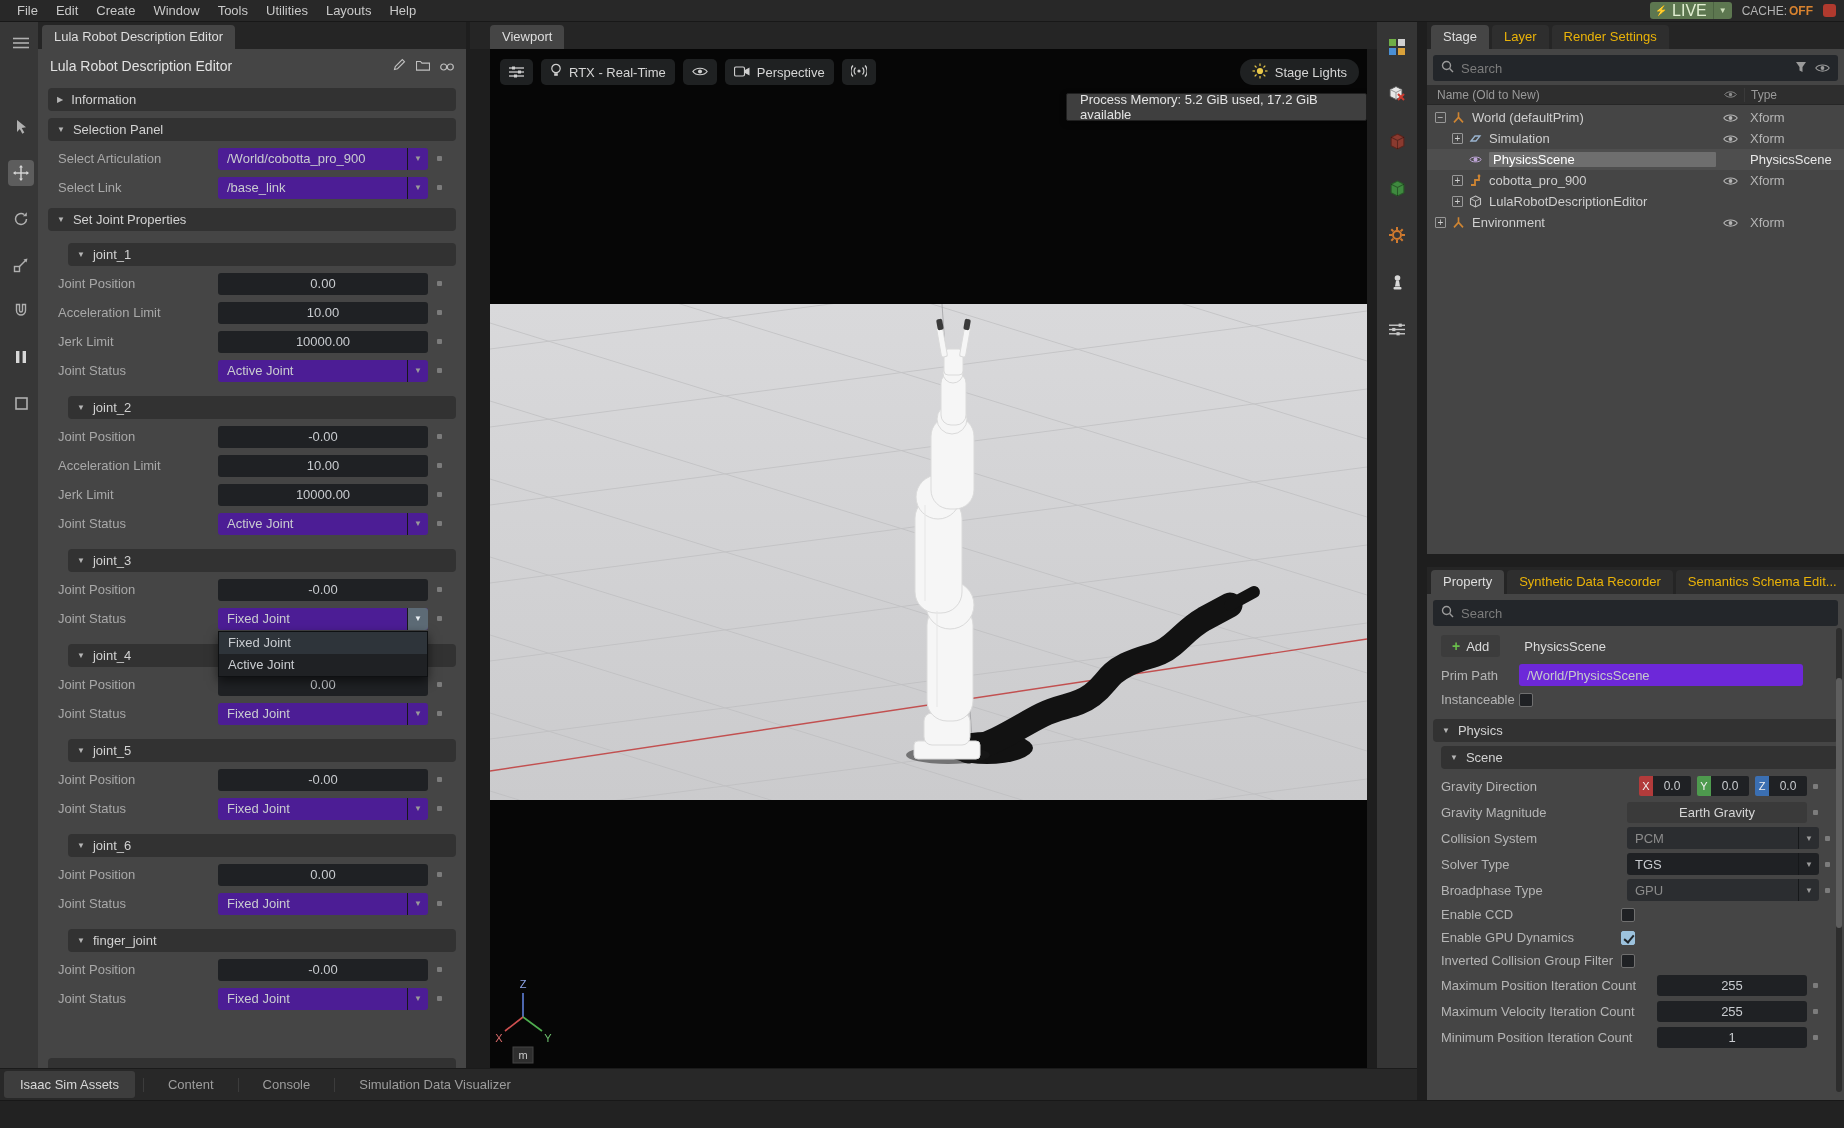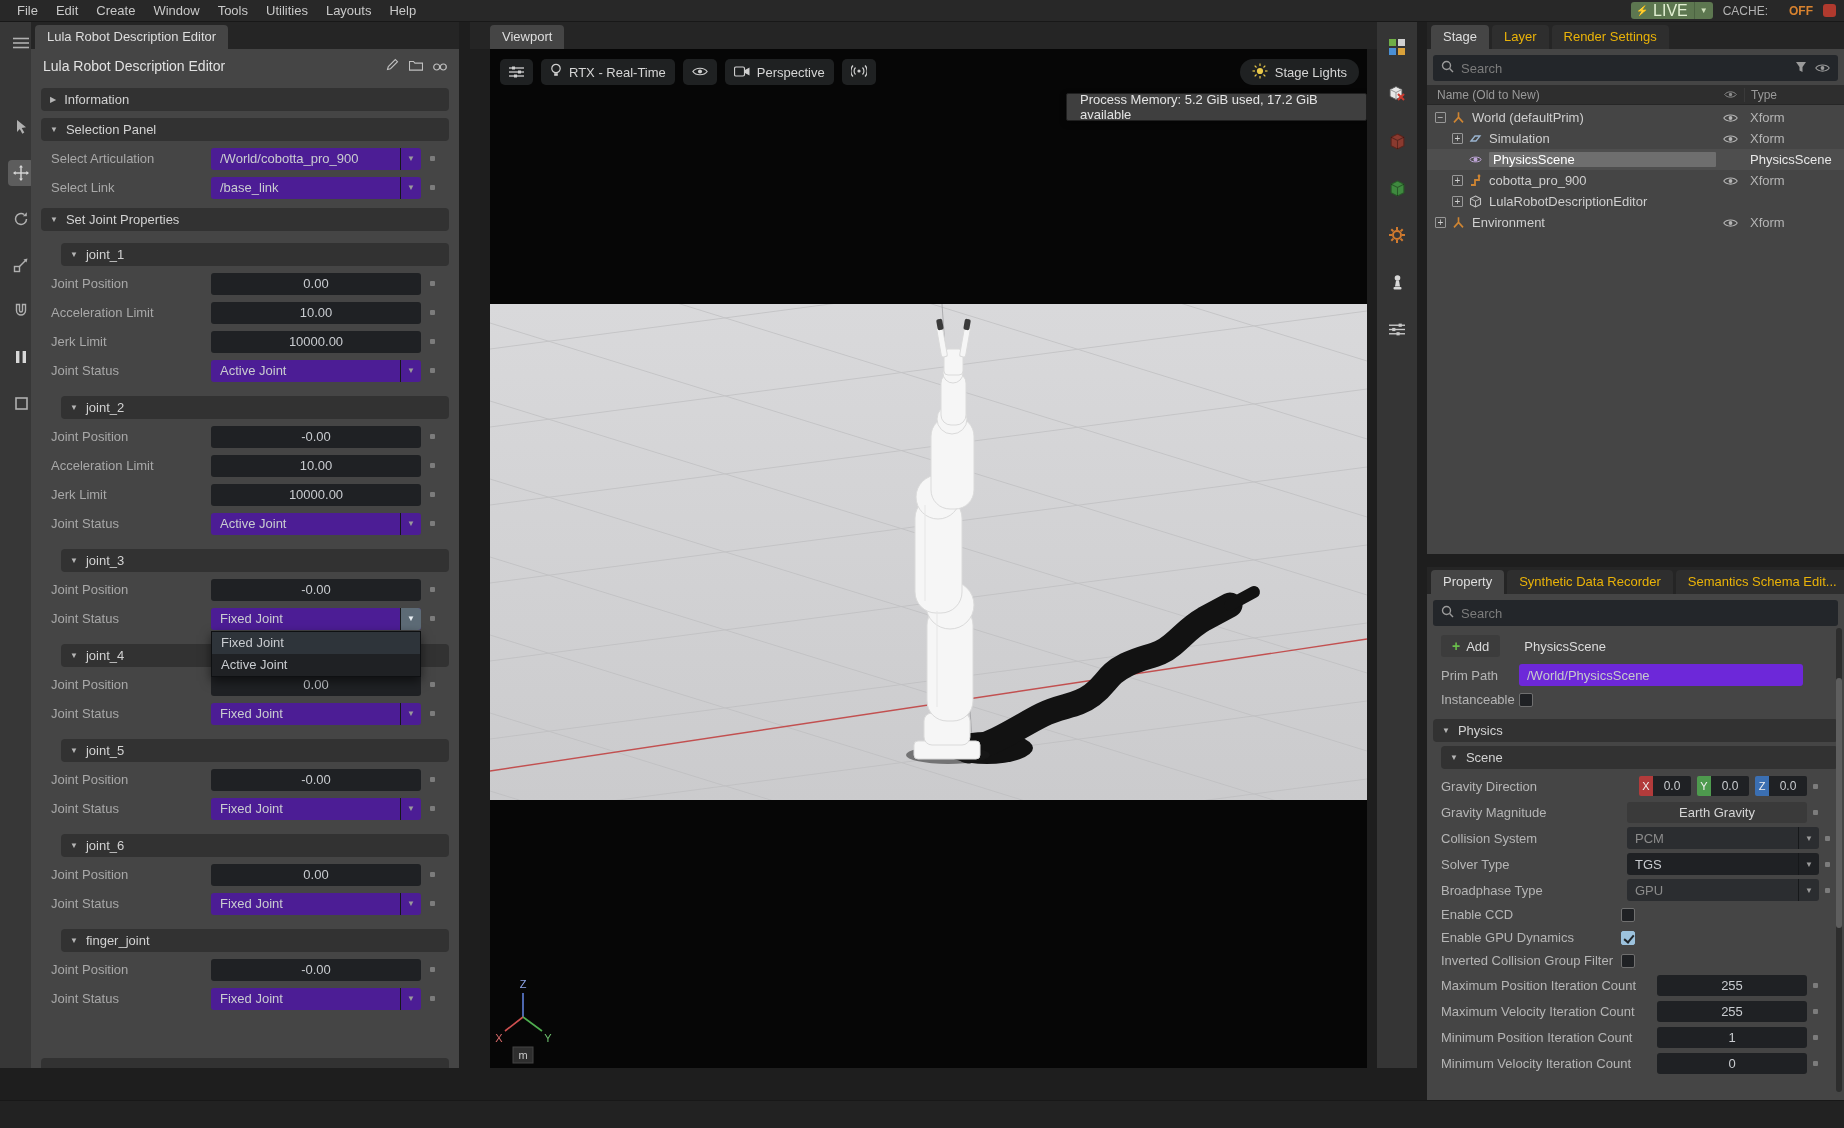--- a/index.html
+++ b/index.html
@@ -9,40 +9,40 @@
 
   
   #menubar{position:absolute;left:0;top:0;width:1844px;height:22px;background:#282828;
     border-bottom:1px solid #181818;display:flex;align-items:center;padding:0 8px;gap:2px}
   .menu-item{padding:2px 9px;color:#c9c9c9;cursor:default}
   #menu-right{margin-left:auto;display:flex;align-items:center;gap:10px}
   .live-pill{display:flex;align-items:center;background:#5d7750;border-radius:3px;overflow:hidden;height:17px}
   .live-pill .bolt{padding:0 4px 0 6px;color:#d9e8c6;font-size:10px}
   .live-pill .live-txt{color:#e2efd2;font-size:16px;padding-right:6px}
   .live-pill .live-caret{border-left:1px solid #4c6342;color:#cfe0bc;font-size:8px;padding:0 5px;display:flex;align-items:center;height:100%}
-  .cache-wrap{display:flex;align-items:center;gap:21px}
+  .cache-wrap{display:flex;align-items:center;gap:2px}
   .cache-label{color:#b3b3b3;font-size:12px}
   .cache-value{color:#d9832f;font-size:12px;font-weight:bold}
   .rec-dot{width:13px;height:13px;border-radius:3px;background:#b03a2e}
 
   
   #left-strip{position:absolute;left:0;top:22px;width:42px;height:1046px;background:#373737;
     display:flex;flex-direction:column;align-items:center;padding-top:8px;gap:20px}
   .strip-btn{width:26px;height:26px;display:flex;align-items:center;justify-content:center;border-radius:4px}
   .strip-btn.selected{background:#5d5d5d}
   .strip-gap{height:18px}
 
   
   .tabbar{display:flex;align-items:flex-end;background:#252525;height:27px;gap:3px;padding:4px 4px 0}
   .tab{padding:4px 12px 5px;font-size:13px;color:#eab308;background:#2e2e2e;border-radius:4px 4px 0 0;
     white-space:nowrap;cursor:default}
   .tab.active{background:#454545;color:#dedede}
 
   
-  #left-region{position:absolute;left:31px;top:22px;width:428px;height:1046px;display:flex;flex-direction:column}
+  #left-region{position:absolute;left:38px;top:22px;width:428px;height:1046px;display:flex;flex-direction:column}
   #left-panel{flex:1;background:#454545;position:relative;overflow:hidden;padding-top:2px}
   .panel-title-row{display:flex;align-items:center;height:30px;padding:0 12px}
   .panel-title{color:#e2e2e2;font-size:14px}
   .title-icons{margin-left:auto;display:flex;gap:10px;align-items:center}
   .section-header{height:23px;background:#323232;border-radius:4px;margin:7px 10px 4px;display:flex;
     align-items:center;gap:8px;padding:0 9px;color:#d2d2d2}
   .joint-header{margin-left:30px;margin-top:12px}
   .tri{font-size:8px;color:#b5b5b5}
   .lr-row{display:flex;align-items:center;height:27px;margin:2px 0;padding-left:20px}
   .lr-label{width:160px;flex:none;color:#a8a8a8;white-space:nowrap;overflow:hidden}
@@ -1003,27 +1003,29 @@
           <span class="reset-dot"></span>
         </div>
       </div>
       <div class="pp-row">
         <span class="pp-label">Minimum Position Iteration Count</span>
         <div class="pp-control">
           <div class="num-field">1</div>
           <span class="reset-dot"></span>
         </div>
       </div>
-      <div class="pp-row">
-        <span class="pp-label">Minimum Velocity Iteration Count</span>
-        <div class="pp-control">
-          <div class="num-field">0</div>
-          <span class="reset-dot"></span>
-        </div>
-      </div>
 
       <div class="pp-scroll-track"></div>
       <div class="pp-scroll-thumb"></div>
     </div>
   </div>
 
+  <div id="bottom-bar">
+      <span class="bottom-tab active">Isaac Sim Assets</span>
+      <span class="bottom-sep"></span>
+      <span class="bottom-tab">Content</span>
+      <span class="bottom-sep"></span>
+      <span class="bottom-tab">Console</span>
+      <span class="bottom-sep"></span>
+      <span class="bottom-tab">Simulation Data Visualizer</span>
+    </div>
   <div id="status-strip"></div>
 </div>
 
 </body></html>

